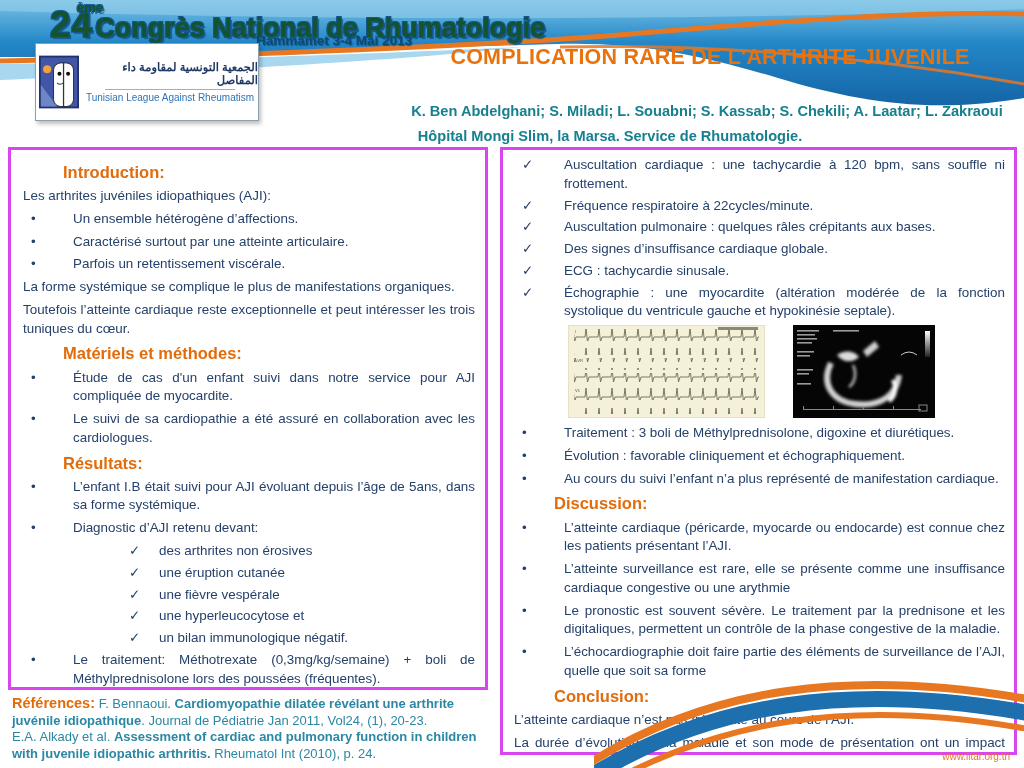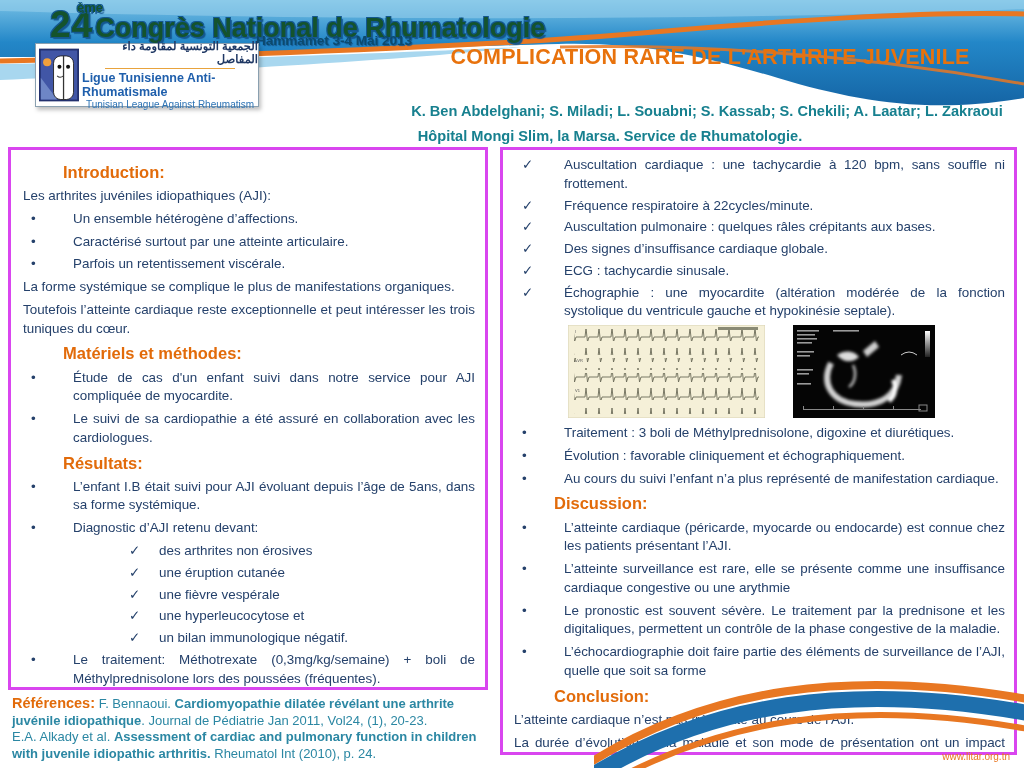--- a/index.html
+++ b/index.html
@@ -10,21 +10,21 @@
   #header-art { position:absolute; top:0; left:0; width:1024px; height:150px; }
   .congress-line { position:absolute; top:4px; left:50px; color:#14532d; font-weight:bold;
       text-shadow:-1px -1px 0 #14578F, 1px -1px 0 #14578F, -1px 1px 0 #14578F, 2px 2px 1px #14578F;
       white-space:nowrap; }
   .c24 { font-size:37px; letter-spacing:1px; }
   .eme { position:absolute; left:27px; top:-4px; font-size:13px; }
   .ctitle { font-size:27px; margin-left:2px; }
   .venue { position:absolute; top:33px; left:256px; color:#0c4a6e; font-weight:bold; font-size:13.5px;
       text-shadow:1px 1px 1px #14578F; }
 
-  .logo-box { position:absolute; top:43px; left:35px; width:224px; height:64px; background:#fff;
+  .logo-box { position:absolute; top:43px; left:35px; width:224px; height:78px; background:#fff;
       border:1px solid #8aa0b0; box-shadow:2px 3px 4px rgba(0,0,0,.25); display:flex; align-items:stretch; z-index:4; }
   .mascot { width:46px; flex:none; padding:3px; }
   .logo-text { flex:1; display:flex; flex-direction:column; align-items:center; justify-content:center; line-height:1.12; }
   .logo-ar { font-size:11.5px; color:#1F3864; font-weight:bold; direction:rtl; }
   .logo-divider { width:130px; border-top:1.5px solid #E8A33D; margin:2px 0 2px 0; }
   .logo-fr { font-size:12.5px; color:#1F5FAC; font-weight:bold; }
   .logo-en { font-size:10px; color:#2E74B5; }
 
   .poster-title { position:absolute; left:380px; width:660px; text-align:center; color:#E8720C;
       font-weight:bold; font-size:21.5px; letter-spacing:.2px; z-index:3; }
@@ -101,21 +101,20 @@
       <path d="M2,56 L2,32 L20,56 Z" fill="#6E86C6"></path>
       <rect x="16" y="8" width="22" height="48" rx="8" fill="#FFFFFF" stroke="#222" stroke-width="1"></rect>
       <line x1="27" y1="8" x2="27" y2="56" stroke="#333" stroke-width="1.4"></line>
       <circle cx="22.5" cy="20" r="2.2" fill="#111"></circle>
       <circle cx="32" cy="20" r="2.2" fill="#111"></circle>
       <path d="M20,30 q3,3 7,0" stroke="#333" stroke-width="1.2" fill="none"></path>
     </svg>
     <div class="logo-text">
       <div class="logo-ar">الجمعية التونسية لمقاومة داء المفاصل</div>
       <div class="logo-divider"></div>
-      <div class="logo-fr">Ligue Tunisienne Anti-Rhumatismale</div>
       <div class="logo-en">Tunisian League Against Rheumatism</div>
     </div>
   </div>
 
   <div class="poster-title title-l1">COMPLICATION RARE DE L'ARTHRITE JUVENILE</div>
   <div class="authors">K. Ben Abdelghani; S. Miladi; L. Souabni; S. Kassab; S. Chekili; A. Laatar; L. Zakraoui</div>
   <div class="affiliation">Hôpital Mongi Slim, la Marsa. Service de Rhumatologie.</div>
 
   <div id="left-panel" class="panel">
     <div class="sec-heading">Introduction:</div>

